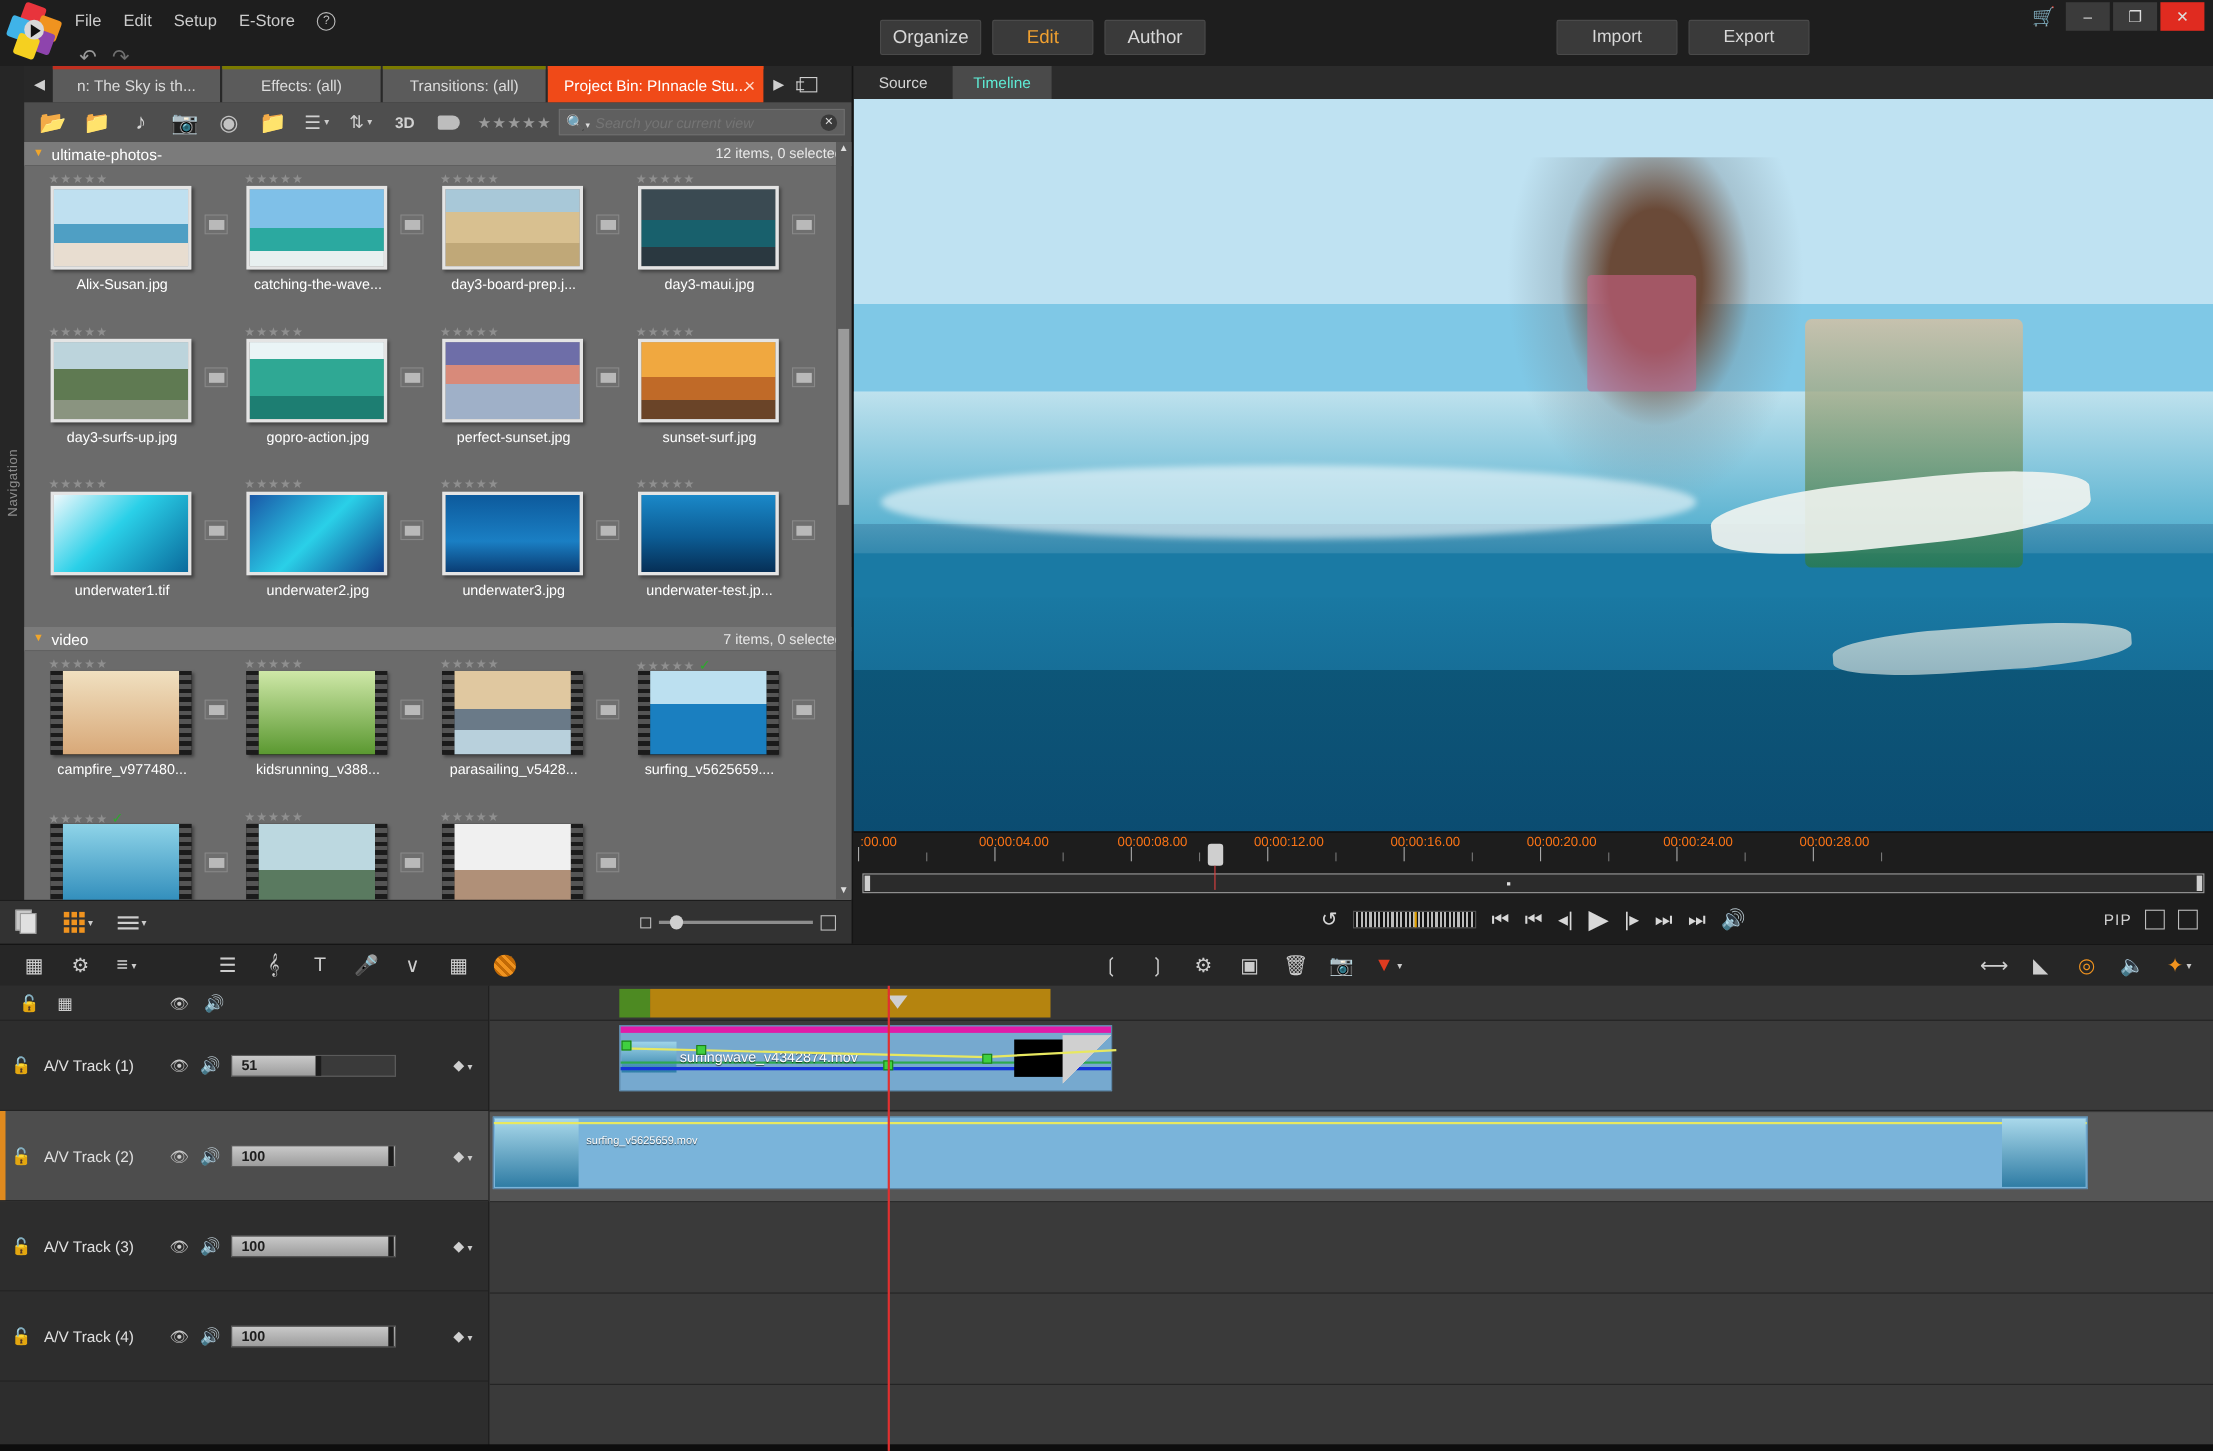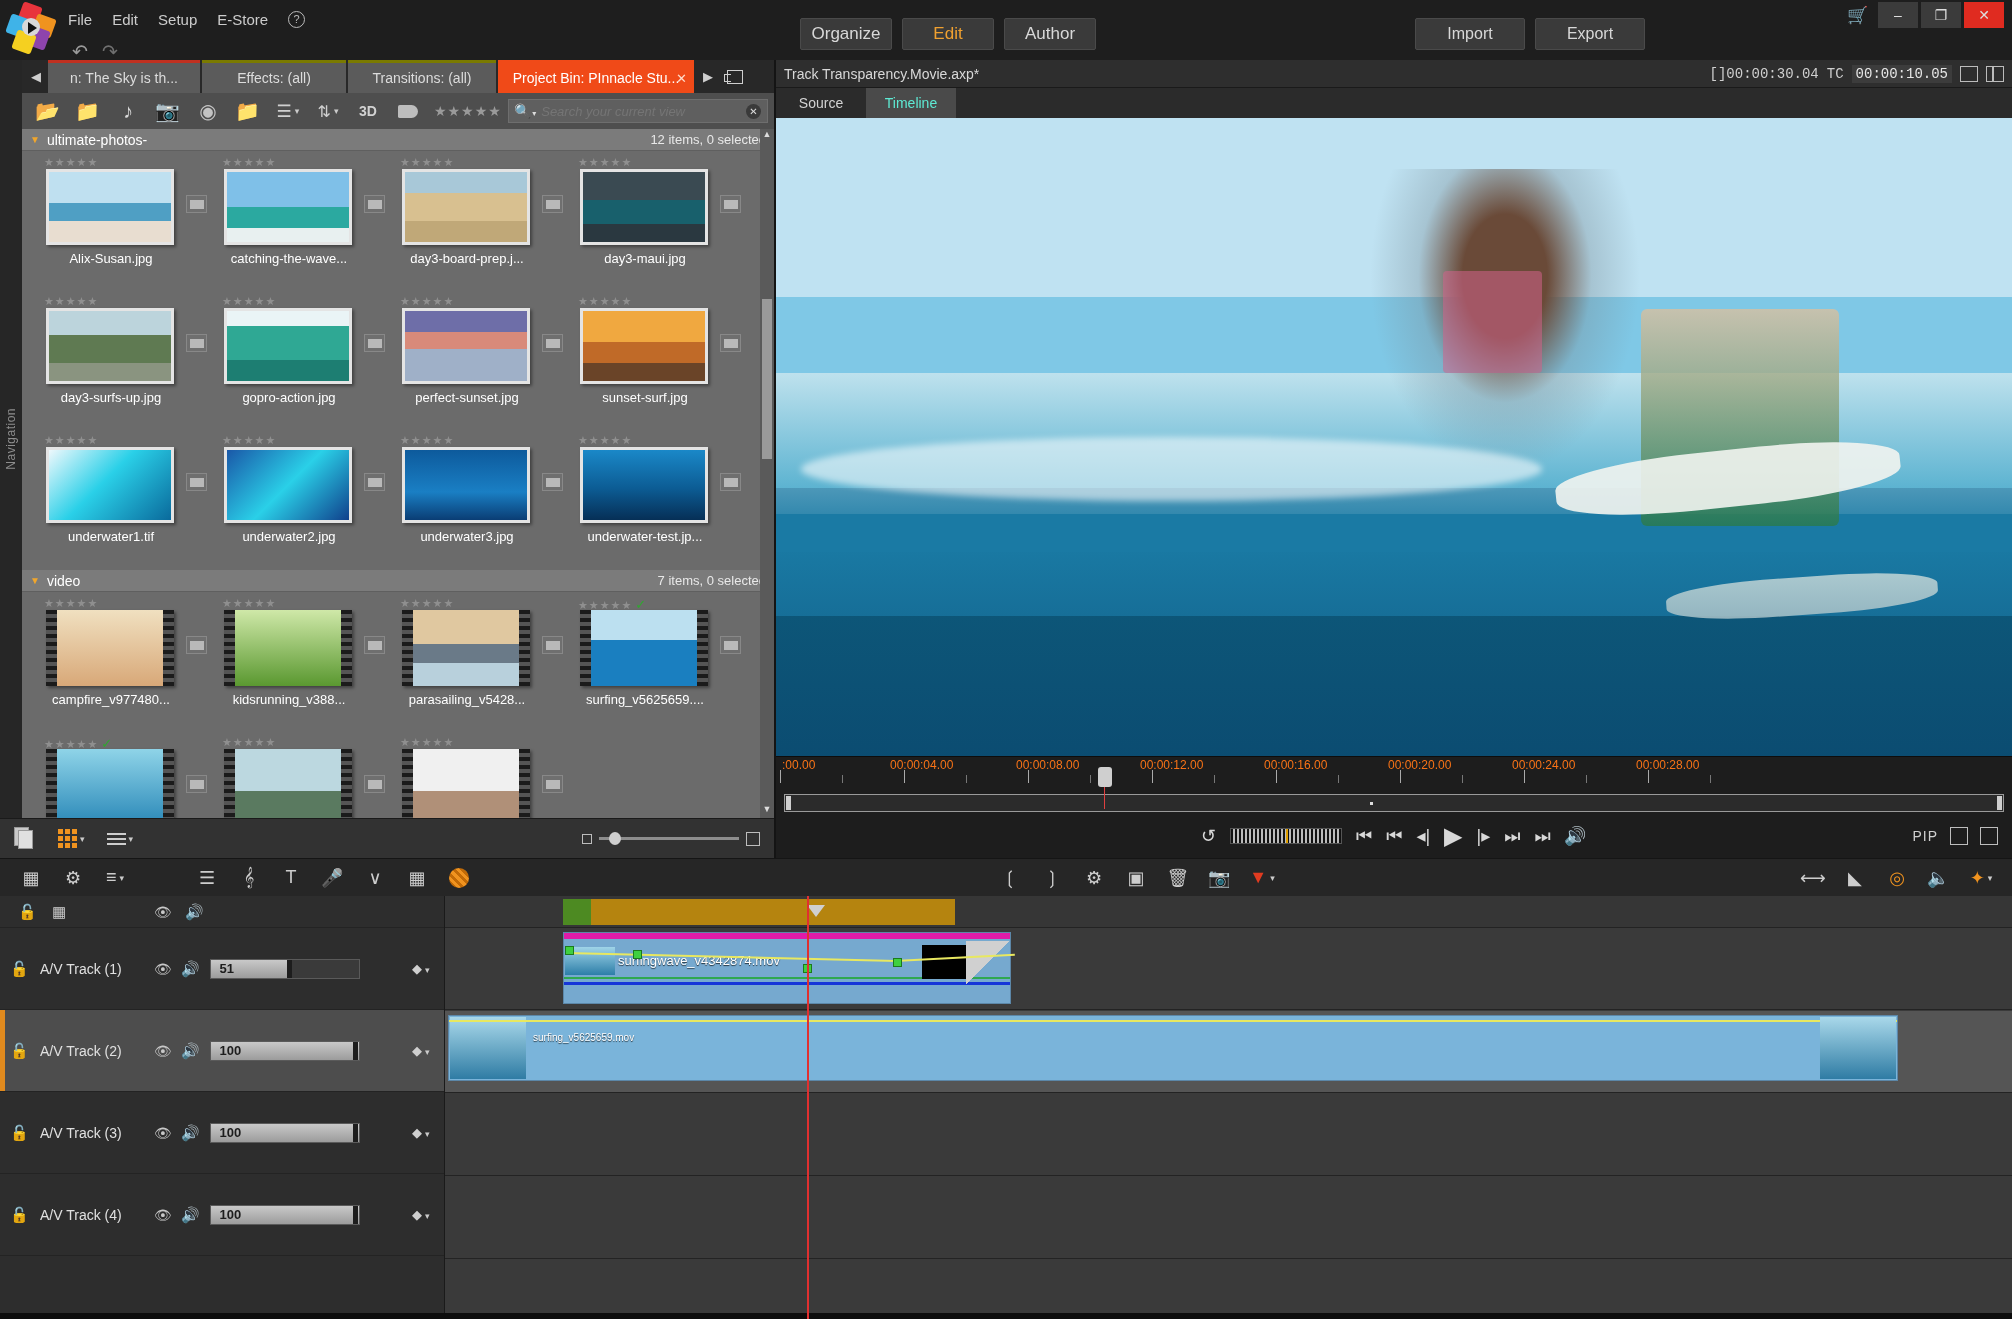--- a/index.html
+++ b/index.html
@@ -571,30 +571,20 @@
         <div class="zs-sq"></div>
         <div class="zs-track">
             <div class="zs-knob"></div>
           </div>
         <div class="zs-sq big"></div>
       </div>
     </div>
   </div>
 
   <div class="player">
-    <div class="ptitle">
-      <span>Track Transparency.Movie.axp*</span>
-      <div class="tcgrp">
-        <span class="lbl"><span>[]</span><span>00:00:30.04</span></span>
-        <span class="lbl">TC</span>
-        <span class="tcval">00:00:10.05</span>
-        <span class="tcic"></span>
-        <span class="tcic split"></span>
-      </div>
-    </div>
     <div class="ptabs">
       <div class="ptab">Source</div>
       <div class="ptab active">Timeline</div>
     </div>
     <div class="pview">
       <div style="position:absolute;inset:0;background:linear-gradient(#bfe2f2 0 28%,#7fc8e6 28% 40%,#2f9ec4 40% 58%,#1a7aa4 58% 78%,#0d5878 78%);"></div>
       <div style="position:absolute;left:0;right:0;top:40%;height:22%;background:linear-gradient(#eef8fb,rgba(255,255,255,.15));opacity:.75;"></div>
       <div style="position:absolute;left:48%;top:8%;width:22%;height:48%;background:radial-gradient(ellipse at 50% 35%,#6a4a38 0 22%,rgba(120,140,150,.35) 45%,transparent 70%);"></div>
       <div style="position:absolute;left:54%;top:24%;width:8%;height:16%;background:#d2628a;opacity:.55;border-radius:4px;"></div>
       <div style="position:absolute;left:70%;top:30%;width:16%;height:34%;background:linear-gradient(#d8c0a0,#2a7a4a);opacity:.8;border-radius:6px;"></div>
@@ -755,21 +745,21 @@
       <div class="ta-top">
         <div class="mtrack" style="left:118px;width:392px;">
           <div class="g"></div>
             <div class="y"></div>
         </div>
         <div class="mtri" style="left:362px;"></div>
       </div>
 
       <div style="position:absolute;top:32px;left:0;right:0;bottom:0;">
         <div class="trk r1">
-          <div class="clip" style="left:118px;top:4px;width:448px;height:72px;">
+          <div class="clip" style="left:118px;top:4px;width:448px;height:60px;">
             <div class="mag"></div>
             <div class="pvw"></div>
             <div class="grn"></div>
               <div class="blu"></div>
             <div class="blk"></div>
             <div class="wedge"></div>
             <span class="lbl">surfingwave_v4342874.mov</span>
           </div>
           <div class="kline" style="left:122px;top:24px;width:330px;transform:rotate(1.4deg);transform-origin:left;"></div>
           <div class="kline" style="left:450px;top:32px;width:120px;transform:rotate(-3deg);transform-origin:left;"></div>

